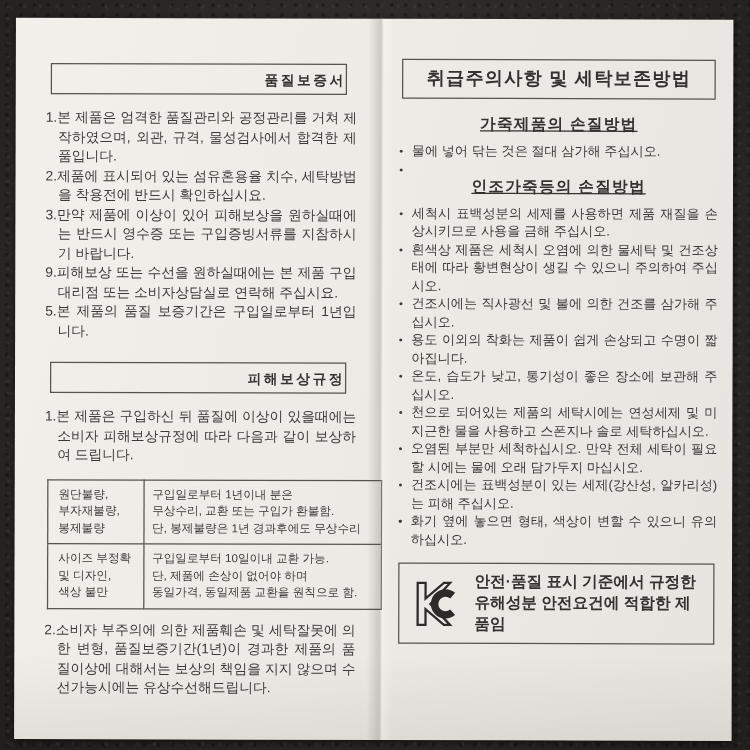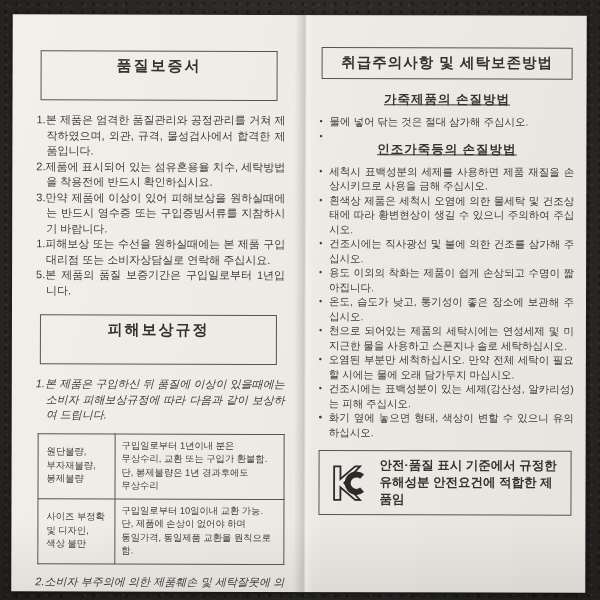--- a/index.html
+++ b/index.html
@@ -35,34 +35,34 @@
   }
   .panel{position:absolute;top:0;bottom:0;box-sizing:border-box;}
   .panel-left{left:0;width:287px;padding:36px 14px 0 24px;}
   .panel-right{left:287px;width:287px;padding:32px 12px 0 20px;}
 
   .title-box{
     border:1px solid #56544f;
     text-align:center;font-weight:bold;color:#33322f;
     letter-spacing:2px;
   }
-  .title-box.left{font-size:15px;padding:5px 0 24px;margin:0 8px 12px 4px;}
+  .title-box.left{font-size:11px;padding:5px 0 3px;margin:0 8px 12px 4px;text-align:right;}
   .title-box.right{font-size:14.5px;padding:5px 0 6px;margin:0 2px 12px 2px;letter-spacing:1px;}
 
   .num-item{
     font-size:11px;line-height:15.5px;text-align:justify;
     padding-left:10px;text-indent:-10px;word-break:break-all;
   }
   .para{
     font-size:11px;line-height:15.5px;text-align:justify;
-    padding-left:10px;text-indent:-10px;word-break:break-all;font-style:italic;
+    padding-left:10px;text-indent:-10px;word-break:break-all;
   }
 
   .comp-table{
-    border-collapse:collapse;margin:10px 4px 10px 2px;width:247px;
+    border-collapse:collapse;margin:10px 4px 10px 2px;width:268px;
     table-layout:fixed;
   }
   .comp-table td{
     border:1px solid #56544f;
     font-size:9.3px;line-height:13.5px;color:#3b3a38;
     padding:5px 4px 5px 6px;vertical-align:middle;
     white-space:pre-line;word-break:keep-all;
   }
   .comp-table td.cond{width:64px;text-align:left;padding-left:8px;}
 
@@ -93,21 +93,21 @@
 
 <div class="photo">
   <div class="paper">
 
     <div class="panel panel-left">
       <div class="title-box left">품질보증서</div>
 
       <div class="num-item">1.본 제품은 엄격한 품질관리와 공정관리를 거쳐 제작하였으며, 외관, 규격, 물성검사에서 합격한 제품입니다.</div>
       <div class="num-item">2.제품에 표시되어 있는 섬유혼용율 치수, 세탁방법을 착용전에 반드시 확인하십시요.</div>
       <div class="num-item">3.만약 제품에 이상이 있어 피해보상을 원하실때에는 반드시 영수증 또는 구입증빙서류를 지참하시기 바랍니다.</div>
-      <div class="num-item">1.피해보상 또는 수선을 원하실때에는 본 제품 구입 대리점 또는 소비자상담실로 연락해 주십시요.</div>
+      <div class="num-item">9.피해보상 또는 수선을 원하실때에는 본 제품 구입 대리점 또는 소비자상담실로 연락해 주십시요.</div>
       <div class="num-item">5.본 제품의 품질 보증기간은 구입일로부터 1년입니다.</div>
 
       <div class="title-box left" style="margin-top:16px;">피해보상규정</div>
 
       <div class="para">1.본 제품은 구입하신 뒤 품질에 이상이 있을때에는 소비자 피해보상규정에 따라 다음과 같이 보상하여 드립니다.</div>
 
       <table class="comp-table">
         <tbody>
           <tr>
             <td class="cond">원단불량,

